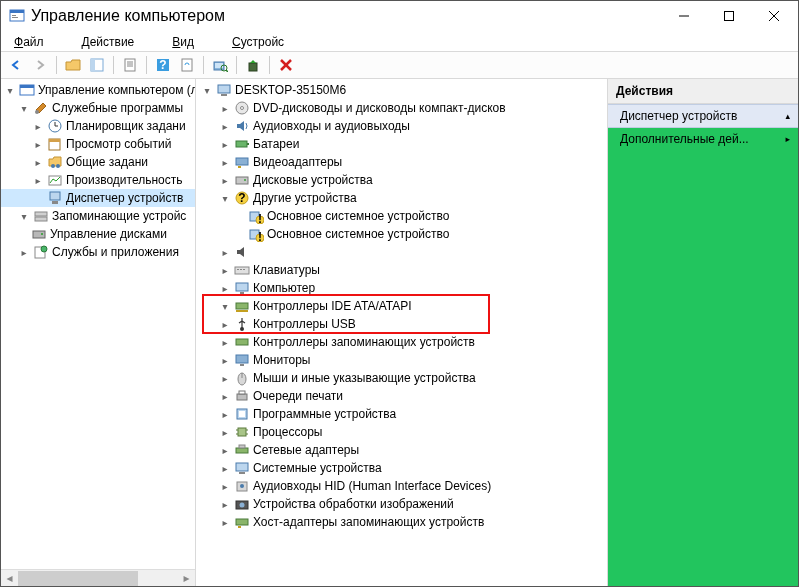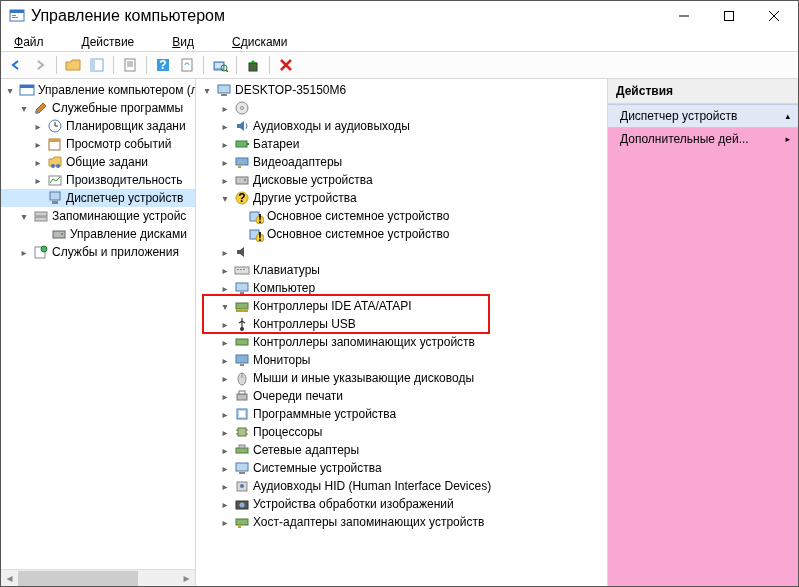--- a/index.html
+++ b/index.html
@@ -15,21 +15,21 @@
 .menubar .menu-item .accel { text-decoration: underline; }
 
 .toolbar { height: 28px; display: flex; align-items: center; padding: 0 4px; border-top: 1px solid #d9d9d9; border-bottom: 1px solid #d9d9d9; gap: 2px; background: #fcfcfc; }
 .toolbar .btn { width: 22px; height: 22px; display: flex; align-items: center; justify-content: center; border: 1px solid transparent; cursor: default; }
 .toolbar .sep { width: 1px; height: 18px; background: #ccc; margin: 0 3px; }
 
 .client { flex: 1; display: flex; min-height: 0; border-top: 0; }
 .pane { overflow: auto; background: #fff; }
 .left-pane { width: 195px; border-right: 1px solid #d9d9d9; }
 .center-pane { flex: 1; border-right: 1px solid #d9d9d9; position: relative; }
-.right-pane { width: 190px; background: #f9a8d4; display: flex; flex-direction: column; }
+.right-pane { width: 190px; background: #22c55e; display: flex; flex-direction: column; }
 
 .tree { padding: 2px 0; white-space: nowrap; }
 .tree-item { display: flex; align-items: center; height: 18px; padding-right: 6px; cursor: default; }
 .tree-item.selected { background: #cde8ff; }
 .tree-item.text-selected .label { background: #cde8ff; }
 .tree-item .expander { width: 14px; height: 14px; display: flex; align-items: center; justify-content: center; flex-shrink: 0; color: #666; font-size: 10px; }
 .tree-item .icon { width: 16px; height: 16px; margin: 0 3px 0 2px; flex-shrink: 0; display: flex; align-items: center; justify-content: center; }
 .tree-item .label { font-size: 12px; white-space: nowrap; }
 
 .right-pane .panel-title { padding: 5px 8px; font-weight: bold; background: #efefef; border-bottom: 1px solid #d9d9d9; font-size: 12px; }
@@ -75,21 +75,21 @@
         <line x1="0" y1="0" x2="10" y2="10" stroke="#000"></line>
         <line x1="10" y1="0" x2="0" y2="10" stroke="#000"></line>
       </svg>
     </div>
 </div>
 
 <div class="menubar">
   <div class="menu-item"><span class="accel">Ф</span><span>айл</span></div>
   <div class="menu-item"><span class="accel">Д</span><span>ействие</span></div>
   <div class="menu-item"><span class="accel">В</span><span>ид</span></div>
-  <div class="menu-item"><span class="accel">С</span><span>дисками</span></div>
+  <div class="menu-item"><span class="accel">С</span><span>устройс</span></div>
 </div>
 
 <div class="toolbar">
   <div class="btn">
       <svg width="14" height="14">
         <path d="M9 3 L4 7 L9 11" fill="none" stroke="#1e6fd6" stroke-width="2"></path>
       </svg>
     </div>
   <div class="btn" style="opacity:.45">
       <svg width="14" height="14">
@@ -234,21 +234,21 @@
       <div class="tree-item" style="padding-left:16px">
         <span class="expander">▾</span>
         <span class="icon">
             <svg width="16" height="16">
               <rect x="2" y="4" width="12" height="4" fill="#d0d0d0" stroke="#888"></rect>
               <rect x="2" y="9" width="12" height="4" fill="#d0d0d0" stroke="#888"></rect>
             </svg>
           </span>
         <span class="label">Запоминающие устройс</span>
       </div>
-      <div class="tree-item" style="padding-left:34px">
+      <div class="tree-item" style="padding-left:14px">
         <span class="expander"></span>
         <span class="icon">
             <svg width="16" height="16">
               <rect x="2" y="5" width="12" height="7" fill="#b8b8b8" stroke="#666"></rect>
               <circle cx="11" cy="8" r="1" fill="#2a9e2a"></circle>
             </svg>
           </span>
         <span class="label">Управление дисками</span>
       </div>
       <div class="tree-item" style="padding-left:16px">
@@ -283,20 +283,21 @@
         <span class="label">DESKTOP-35150M6</span>
       </div>
       <div class="tree-item" style="padding-left:22px">
           <span class="expander">▸</span>
           <span class="icon">
             <svg width="16" height="16">
               <circle cx="8" cy="8" r="6" fill="#e8e8e8" stroke="#888"></circle>
               <circle cx="8" cy="8" r="1.5" fill="#fff" stroke="#888"></circle>
             </svg>
           </span>
+          <span class="label">DVD-дисководы и дисководы компакт-дисков</span>
         </div>
       <div class="tree-item" style="padding-left:22px">
           <span class="expander">▸</span>
           <span class="icon">
             <svg width="16" height="16">
               <path d="M3 6 L6 6 L10 3 L10 13 L6 10 L3 10 Z" fill="#4a7bab"></path>
               <path d="M12 5 Q14 8 12 11" fill="none" stroke="#4a7bab"></path>
             </svg>
           </span>
           <span class="label">Аудиовходы и аудиовыходы</span>
@@ -431,21 +432,21 @@
           <span class="label">Мониторы</span>
         </div>
       <div class="tree-item" style="padding-left:22px">
           <span class="expander">▸</span>
           <span class="icon">
             <svg width="16" height="16">
               <ellipse cx="8" cy="9" rx="4" ry="6" fill="#d8d8d8" stroke="#888"></ellipse>
               <line x1="8" y1="3" x2="8" y2="8" stroke="#888"></line>
             </svg>
           </span>
-          <span class="label">Мыши и иные указывающие дисководы</span>
+          <span class="label">Мыши и иные указывающие устройства</span>
         </div>
       <div class="tree-item" style="padding-left:22px">
           <span class="expander">▸</span>
           <span class="icon">
             <svg width="16" height="16">
               <rect x="3" y="6" width="10" height="6" fill="#c0c0c0" stroke="#777"></rect>
               <rect x="5" y="3" width="6" height="3" fill="#fff" stroke="#777"></rect>
             </svg>
           </span>
           <span class="label">Очереди печати</span>

